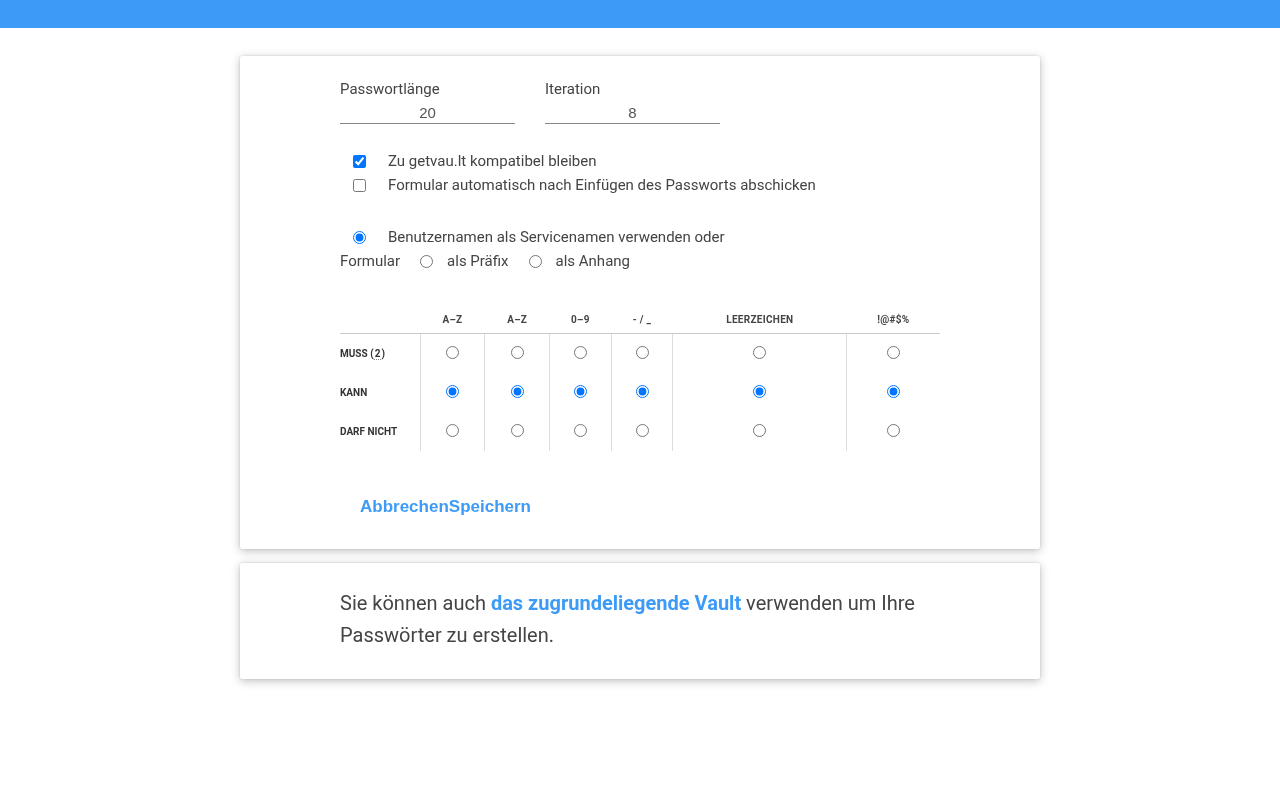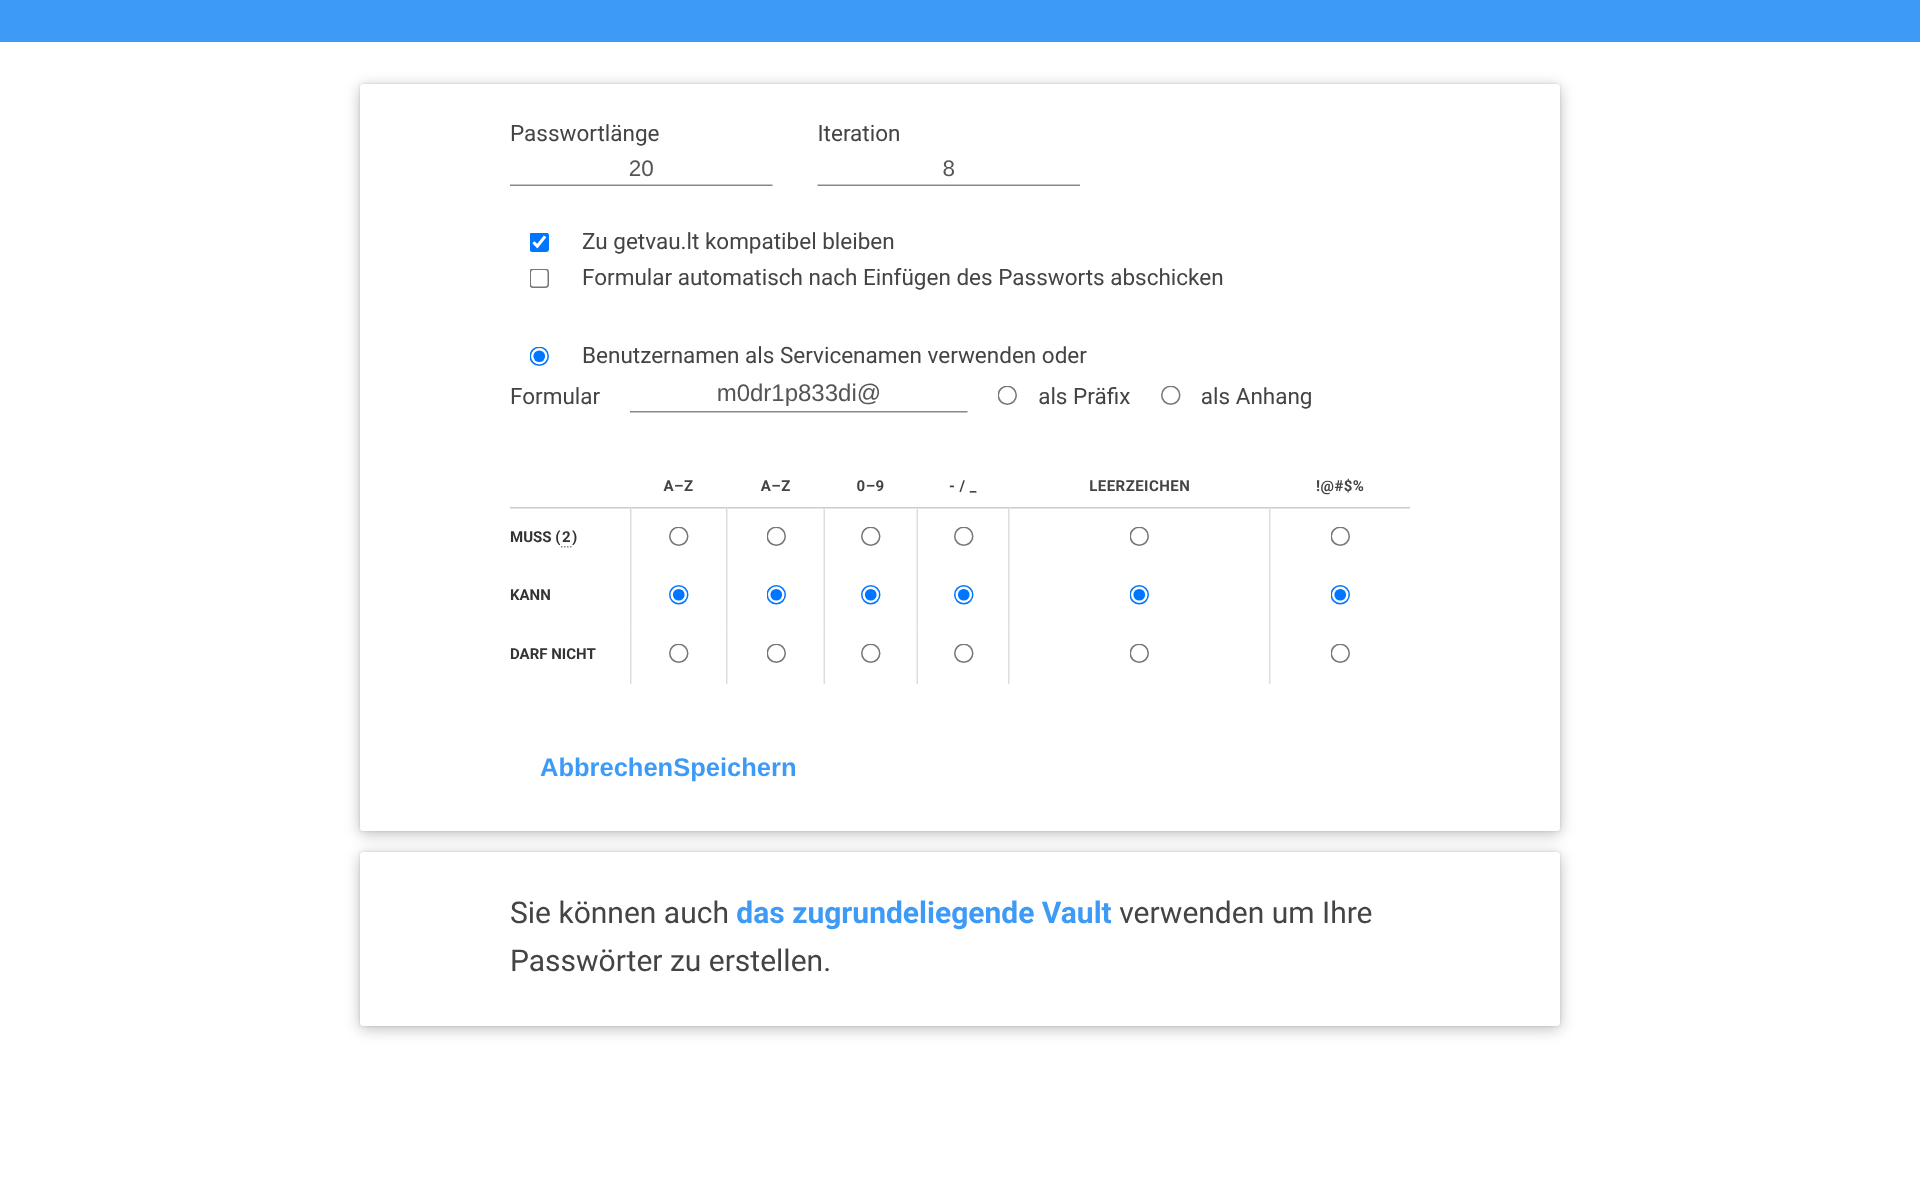--- a/index.html
+++ b/index.html
@@ -182,21 +182,20 @@
 
     <div class="spacer"></div>
 
     <div class="radio-row">
       <input type="radio" name="svc" checked="" style="">
       <span>Benutzernamen als Servicenamen verwenden oder</span>
     </div>
 
     <div class="verwende-row">
       <span>Formular</span>
-      <input class="text-input" type="text" value="m0dr1p833di@" style="">
       <label class="inline-radio">
         <input type="radio" name="affix" style="">
         <span>als Präfix</span>
       </label>
       <label class="inline-radio">
         <input type="radio" name="affix" style="">
         <span>als Anhang</span>
       </label>
     </div>
 

